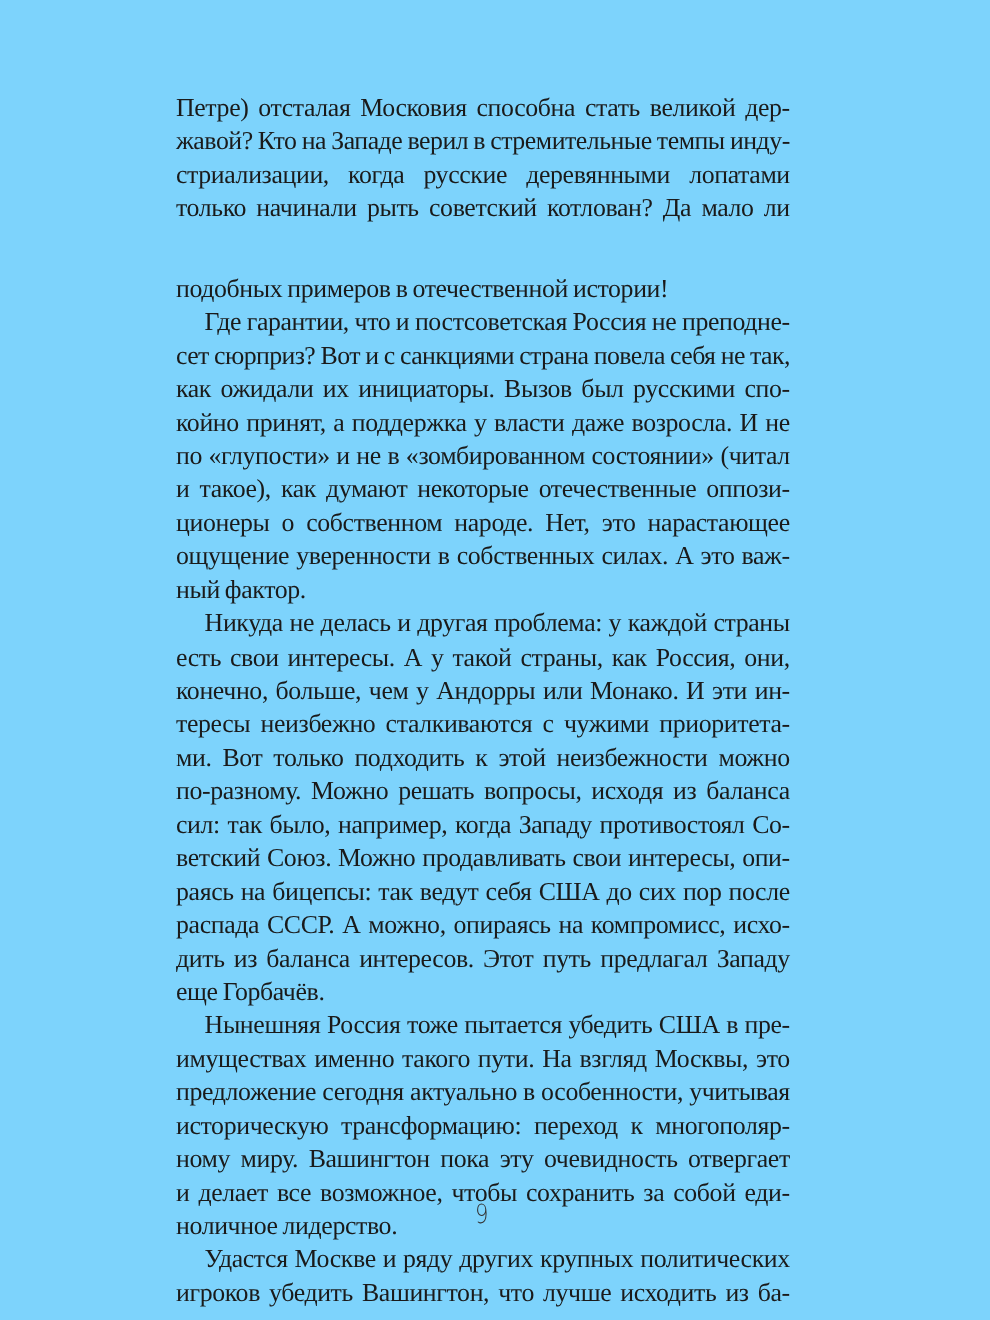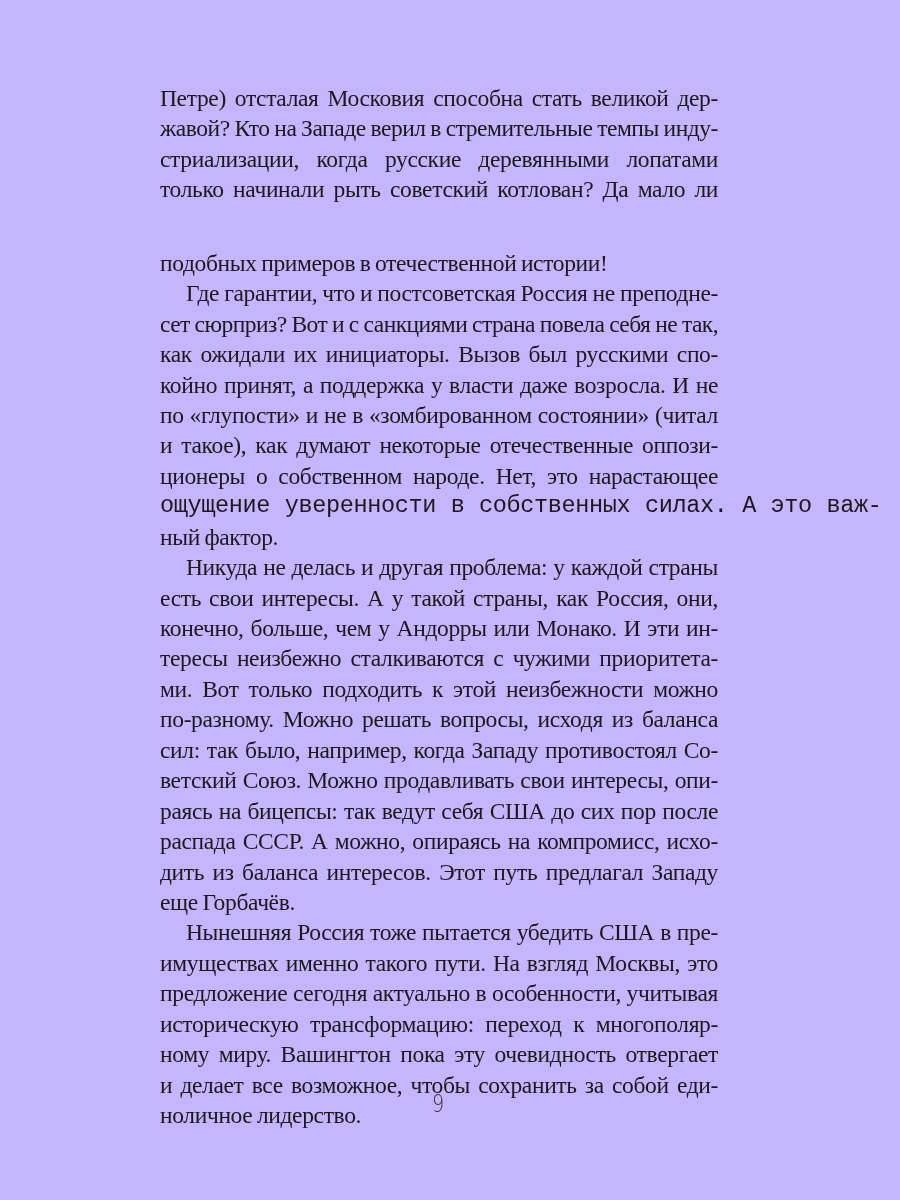--- a/index.html
+++ b/index.html
@@ -12,21 +12,21 @@
       height: 1200px;
       position: relative;
       overflow: hidden;
     }
     .page {
       position: absolute;
       left: 0;
       top: 0;
       width: 900px;
       height: 1200px;
-      background: #c4b5fd;
+      background: #7dd3fc;
     }
     .text-block {
       position: absolute;
       left: 160px;
       top: 83px;
       width: 558px;
       font-family: "Liberation Serif", "DejaVu Serif", serif;
       font-size: 23.5px;
       line-height: 30.45px;
       color: #1a1a1a;
@@ -74,21 +74,21 @@
         <span class="line last" style="text-align: left; text-align-last: left; display: block; width: auto; margin-top: 43px;">подобных примеров в отечественной истории!</span>
       </div>
       <div class="paragraph">
         <span class="line indent" style="text-align: left; text-align-last: left; display: block; width: auto; word-spacing: -0.435268px;">Где гарантии, что и постсоветская Россия не преподне-</span>
         <span class="line" style="text-align: left; text-align-last: left; display: block; width: auto; letter-spacing: -0.55px; word-spacing: -0.478125px;">сет сюрприз? Вот и с санкциями страна повела себя не так,</span>
         <span class="line" style="text-align: left; text-align-last: left; display: block; width: auto; word-spacing: 3.06027px;">как ожидали их инициаторы. Вызов был русскими спо-</span>
         <span class="line" style="text-align: left; text-align-last: left; display: block; width: auto; word-spacing: 1.26215px;">койно принят, а поддержка у власти даже возросла. И не</span>
         <span class="line" style="text-align: left; text-align-last: left; display: block; width: auto; word-spacing: 0.466518px;">по «глупости» и не в «зомбированном состоянии» (читал</span>
         <span class="line" style="text-align: center; text-align-last: left; display: block; width: auto; word-spacing: 3.58073px;">и такое), как думают некоторые отечественные оппози-</span>
         <span class="line" style="text-align: left; text-align-last: left; display: block; width: auto; word-spacing: 5.45052px;">ционеры о собственном народе. Нет, это нарастающее</span>
-        <span class="line" style="text-align: left; text-align-last: left; display: block; width: auto; word-spacing: 0.919643px; font-family: Liberation Mono, monospace;">ощущение уверенности в собственных силах. А это важ-</span>
+        <span class="line" style="text-align: left; text-align-last: left; display: block; width: auto; word-spacing: 0.919643px;">ощущение уверенности в собственных силах. А это важ-</span>
         <span class="line last" style="text-align: left; text-align-last: left; display: block; width: auto;">ный фактор.</span>
       </div>
       <div class="paragraph">
         <span class="line indent" style="text-align: left; text-align-last: left; display: block; width: auto; word-spacing: 0.460938px;">Никуда не делась и другая проблема: у каждой страны</span>
         <span class="line" style="text-align: left; text-align-last: left; display: block; width: auto; word-spacing: 2.5434px;">есть свои интересы. А у такой страны, как Россия, они,</span>
         <span class="line" style="text-align: left; text-align-last: left; display: block; width: auto; word-spacing: 1.39757px;">конечно, больше, чем у Андорры или Монако. И эти ин-</span>
         <span class="line" style="text-align: left; text-align-last: left; display: block; width: auto; word-spacing: 3.775px;">тересы неизбежно сталкиваются с чужими приоритета-</span>
         <span class="line" style="text-align: left; text-align-last: left; display: block; width: auto; word-spacing: 4.43304px;">ми. Вот только подходить к этой неизбежности можно</span>
         <span class="line" style="text-align: left; text-align-last: left; display: block; width: auto; word-spacing: 3.44531px;">по-разному. Можно решать вопросы, исходя из баланса</span>
         <span class="line" style="text-align: left; text-align-last: left; display: block; width: auto; word-spacing: 1.3817px;">сил: так было, например, когда Западу противостоял Со-</span>
@@ -100,15 +100,19 @@
       </div>
       <div class="paragraph">
         <span class="line indent" style="text-align: left; text-align-last: left; display: block; width: auto; word-spacing: 0.390625px;">Нынешняя Россия тоже пытается убедить США в пре-</span>
         <span class="line" style="text-align: left; text-align-last: left; display: block; width: auto; word-spacing: 1.67634px;">имуществах именно такого пути. На взгляд Москвы, это</span>
         <span class="line" style="text-align: left; text-align-last: left; display: block; width: auto; word-spacing: 0.08125px;">предложение сегодня актуально в особенности, учитывая</span>
         <span class="line" style="text-align: left; text-align-last: left; display: block; width: auto; word-spacing: 5.96484px;">историческую трансформацию: переход к многополяр-</span>
         <span class="line" style="text-align: left; text-align-last: left; display: block; width: auto; word-spacing: 4.01302px;">ному миру. Вашингтон пока эту очевидность отвергает</span>
         <span class="line" style="text-align: left; text-align-last: left; display: block; width: auto; word-spacing: 2.64844px;">и делает все возможное, чтобы сохранить за собой еди-</span>
         <span class="line last" style="text-align: right; text-align-last: left; display: block; width: auto;">ноличное лидерство.</span>
       </div>
+      <div class="paragraph">
+        <span class="line indent" style="text-align: left; text-align-last: left; display: block; width: auto; word-spacing: 0.770833px;">Удастся Москве и ряду других крупных политических</span>
+        <span class="line" style="text-align: left; text-align-last: left; display: block; width: auto; word-spacing: 2.68973px;">игроков убедить Вашингтон, что лучше исходить из ба-</span>
+      </div>
     </div>
   <div class="page-number">9</div>
 </div>
 
 </body></html>

